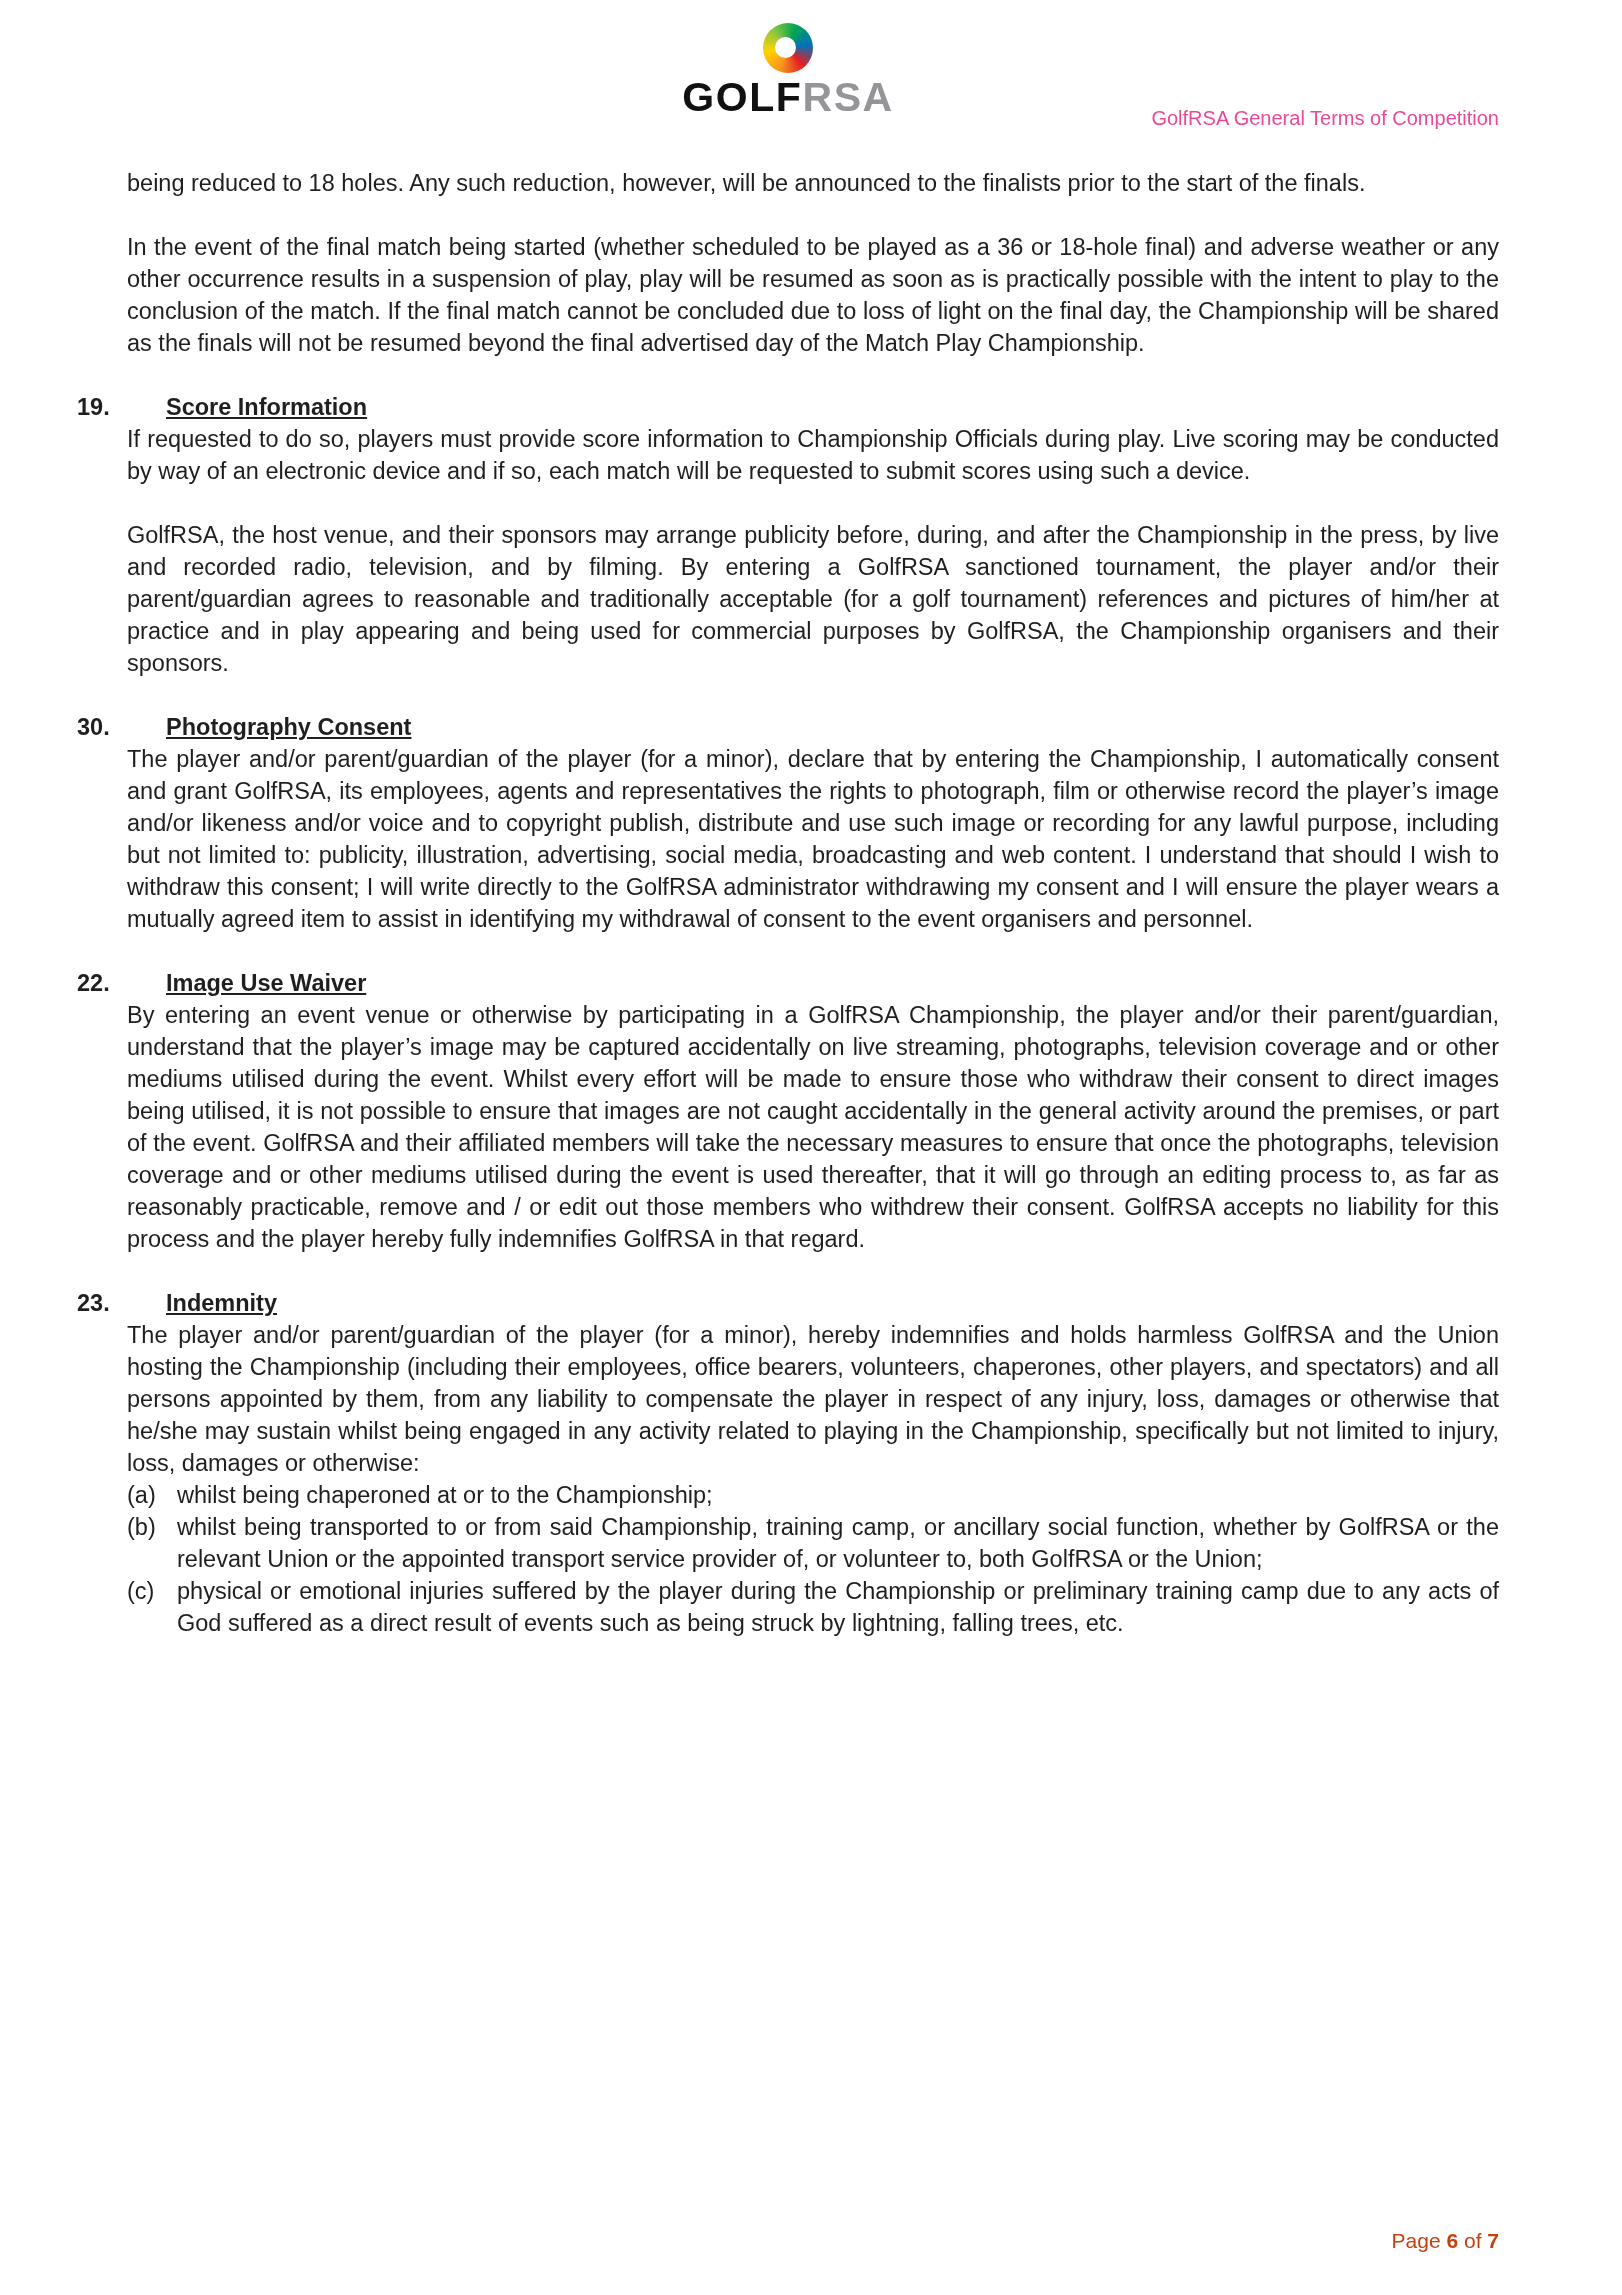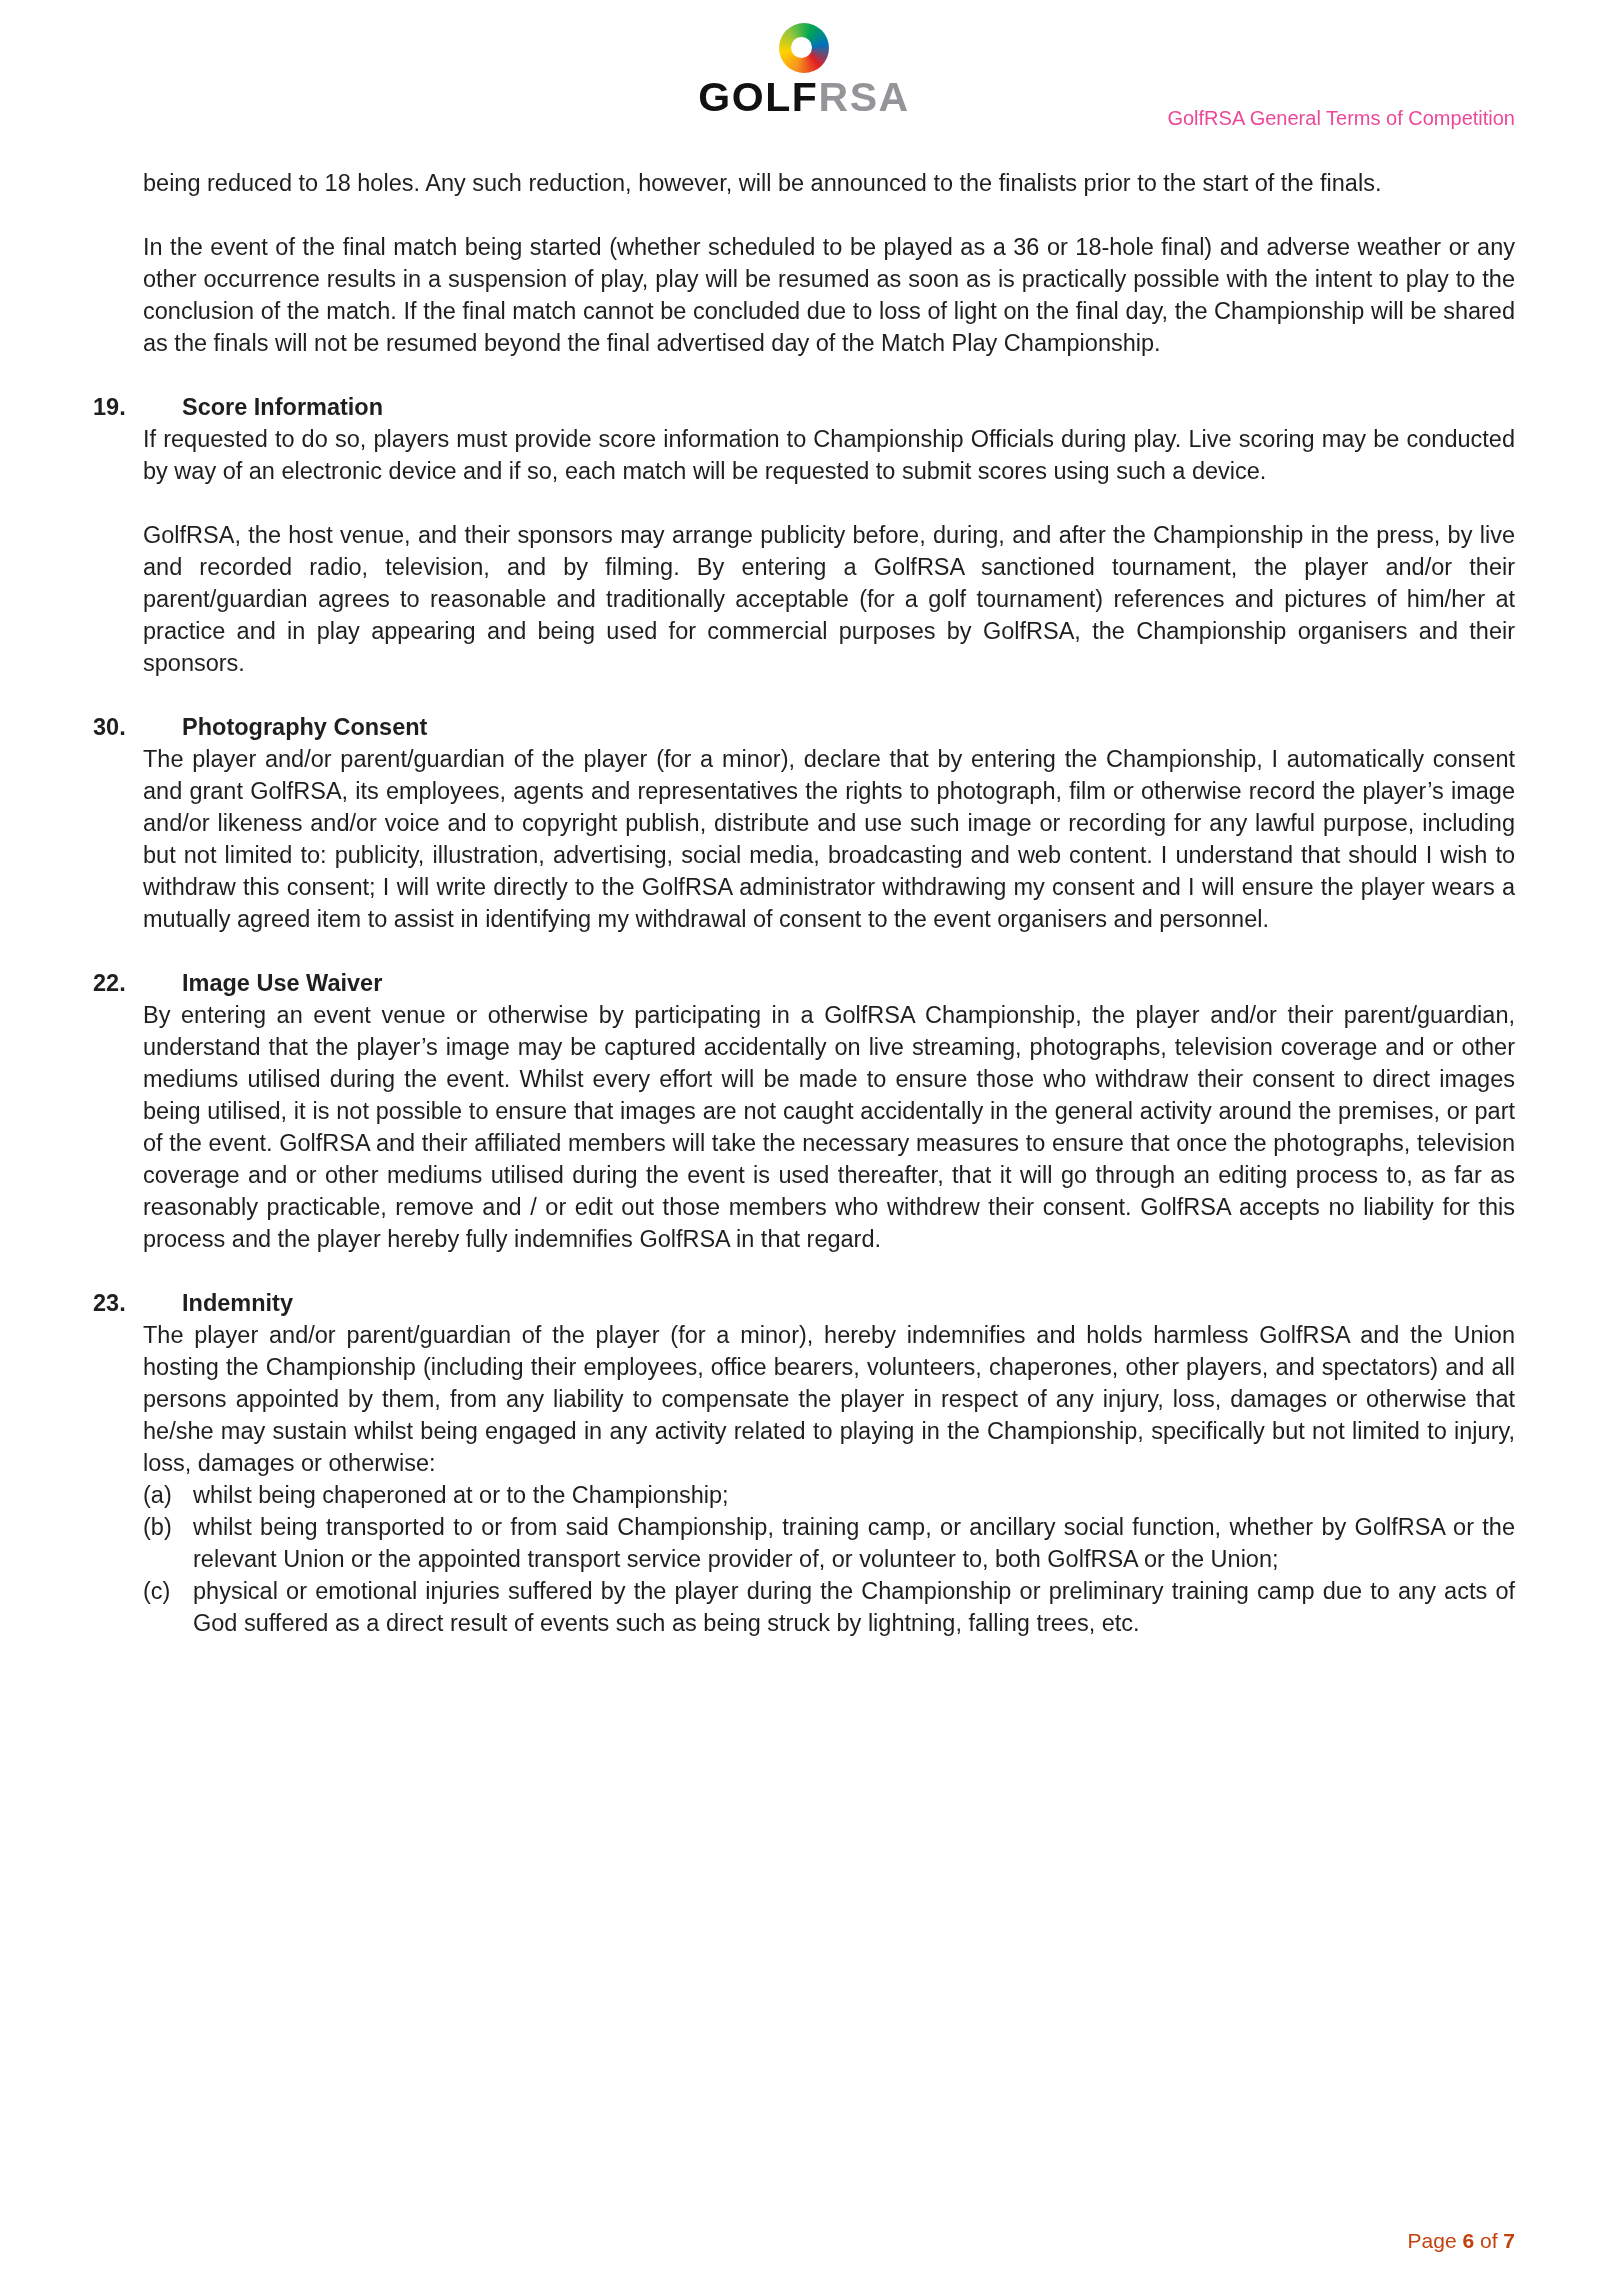--- a/index.html
+++ b/index.html
@@ -10,21 +10,20 @@
     font-family: "Liberation Sans", sans-serif;
     color: #1f1f1f;
   }
   .page {
     position: relative;
     width: 1576px;
     height: 2295px;
     padding: 23px 77px 32px 77px;
     background: #ffffff;
     overflow: hidden;
-    margin-left: 16px;
   }
   
   .header { position: relative; height: 144px; }
   .logo { width: max-content; margin: 0 auto; text-align: center; }
   .logo-icon {
     width: 50px; height: 50px;
     border-radius: 50%;
     margin: 0 auto 1.6px auto;
     position: relative;
     background: conic-gradient(#e31e24, #f7941d, #ffd200, #8dc63f, #00a551, #0072bc, #e31e24); 
@@ -60,21 +59,21 @@
     text-align: justify;
   }
   .para.tight { margin-bottom: 0; }
   .sec-heading {
     display: flex;
     font-weight: 700;
     line-height: 32px;
     gap: 39px;
   }
   .sec-num { flex: none; width: 50px; }
-  .sec-title { flex: 1; }
+  .sec-title { flex: 1; text-decoration: underline; }
   .list-item {
     display: flex;
     margin-left: 50px;
     line-height: 32px;
   }
   .li-marker { flex: none; width: 50px; }
   .li-text { flex: 1; text-align: justify; }
   .note {
     margin: 0 0 0 50px;
     font-style: italic;

